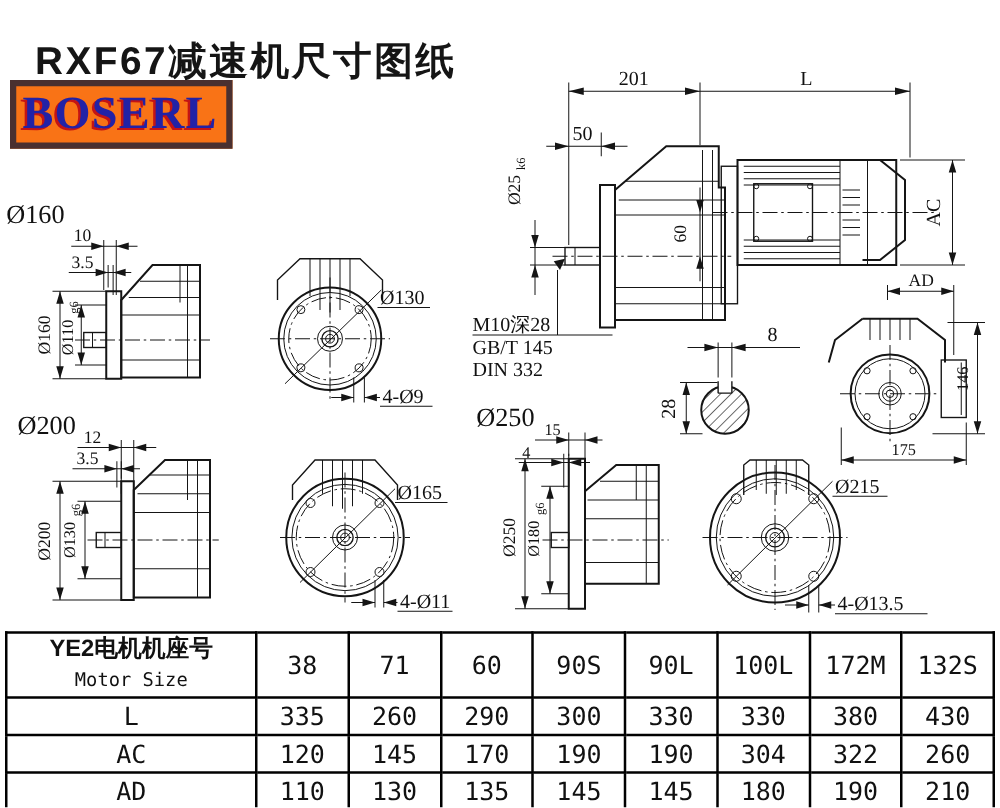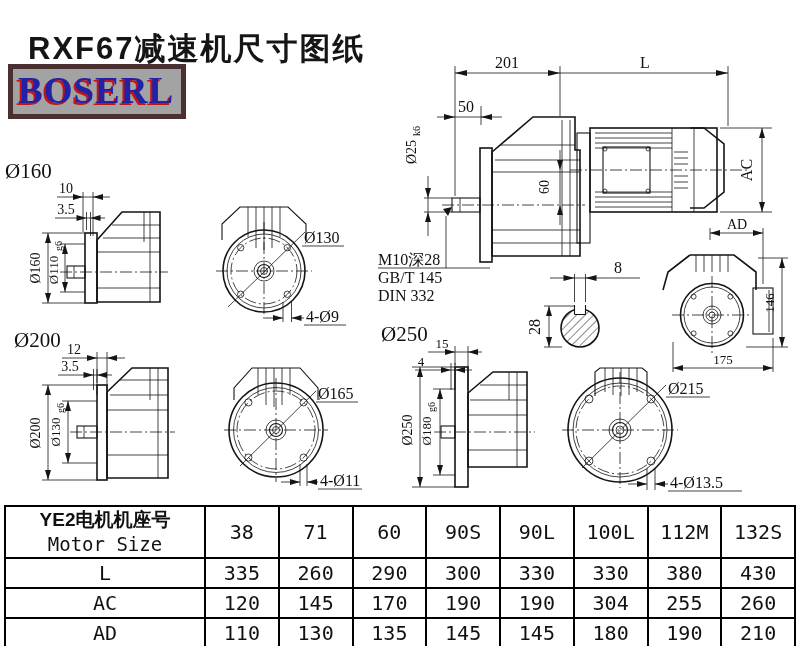--- a/index.html
+++ b/index.html
@@ -1,20 +1,20 @@
 <!DOCTYPE html>
 <html><head>
 <meta charset="utf-8">
 <style>
   html,body{margin:0;padding:0;background:#fff;}
   #page{position:relative;width:800px;height:646px;background:#fff;overflow:hidden;
         font-family:"Liberation Sans",sans-serif;color:#111;}
   #title{position:absolute;left:28px;top:28px;font-size:31px;font-weight:bold;
          letter-spacing:2px;color:#151515;}
-  #logo{position:absolute;left:8px;top:64px;border:5px solid #4a3030;background:#a3a3a3;
+  #logo{position:absolute;left:8px;top:64px;border:5px solid #4a3030;background:#f97316;
         padding:0 7px 2px 5px;}
   #logo span{font-family:"Liberation Serif",serif;font-weight:bold;font-size:37px;
         color:#2222a6;letter-spacing:1px;text-shadow:-2px 2px 0 #c41414;}
   svg{position:absolute;left:0;top:0;}
   svg .o{stroke:#151515;stroke-width:1.6;fill:none}
   svg .m{stroke:#151515;stroke-width:1.1;fill:none}
   svg .t{stroke:#151515;stroke-width:.8;fill:none}
   svg .c{stroke:#151515;stroke-width:.8;fill:none;stroke-dasharray:12 3 2 3}
   svg .a{fill:#151515;stroke:none}
   svg text{fill:#111;}
@@ -22,21 +22,21 @@
   .dt2{font:14px "Liberation Serif",serif}
   .dt3{font:13px "Liberation Serif",serif}
   .dts{font:10px "Liberation Serif",serif}
   .lbl{font:21px "Liberation Serif",serif}
   #dimtable{position:absolute;left:4px;top:505px;width:792px;border-collapse:collapse;
             table-layout:fixed;}
   #dimtable td{border:2px solid #000;text-align:center;vertical-align:middle;
             font-family:"DejaVu Sans Mono",monospace;font-size:20px;padding:0;height:28px;}
   #dimtable td.hd{height:50px;}
   #dimtable .cn{font-family:"Liberation Sans",sans-serif;font-size:19px;line-height:24px;font-weight:bold;}
-  #dimtable .en{font-family:"DejaVu Sans Mono",monospace;font-size:19px;line-height:24px;}
+  #dimtable .en{font-family:"DejaVu Sans Mono",monospace;font-size:15px;line-height:24px;}
   #dimtable col.first{width:200px;}
 </style>
 </head>
 <body>
 
 <div id="page">
 
   <div id="title">RXF67减速机尺寸图纸</div>
   <div id="logo">
     <span>BOSERL</span>
@@ -336,21 +336,21 @@
       <td class="hd">
         <div class="cn">YE2电机机座号</div>
         <div class="en">Motor Size</div>
       </td>
       <td class="hd">38</td>
       <td class="hd">71</td>
       <td class="hd">60</td>
       <td class="hd">90S</td>
       <td class="hd">90L</td>
       <td class="hd">100L</td>
-      <td class="hd">112M</td>
+      <td class="hd">172M</td>
       <td class="hd">132S</td>
     </tr>
     <tr>
       <td>L</td>
       <td>335</td>
       <td>260</td>
       <td>290</td>
       <td>300</td>
       <td>330</td>
       <td>330</td>
@@ -358,21 +358,21 @@
       <td>430</td>
     </tr>
     <tr>
       <td>AC</td>
       <td>120</td>
       <td>145</td>
       <td>170</td>
       <td>190</td>
       <td>190</td>
       <td>304</td>
-      <td>255</td>
+      <td>322</td>
       <td>260</td>
     </tr>
     <tr>
       <td>AD</td>
       <td>110</td>
       <td>130</td>
       <td>135</td>
       <td>145</td>
       <td>145</td>
       <td>180</td>

